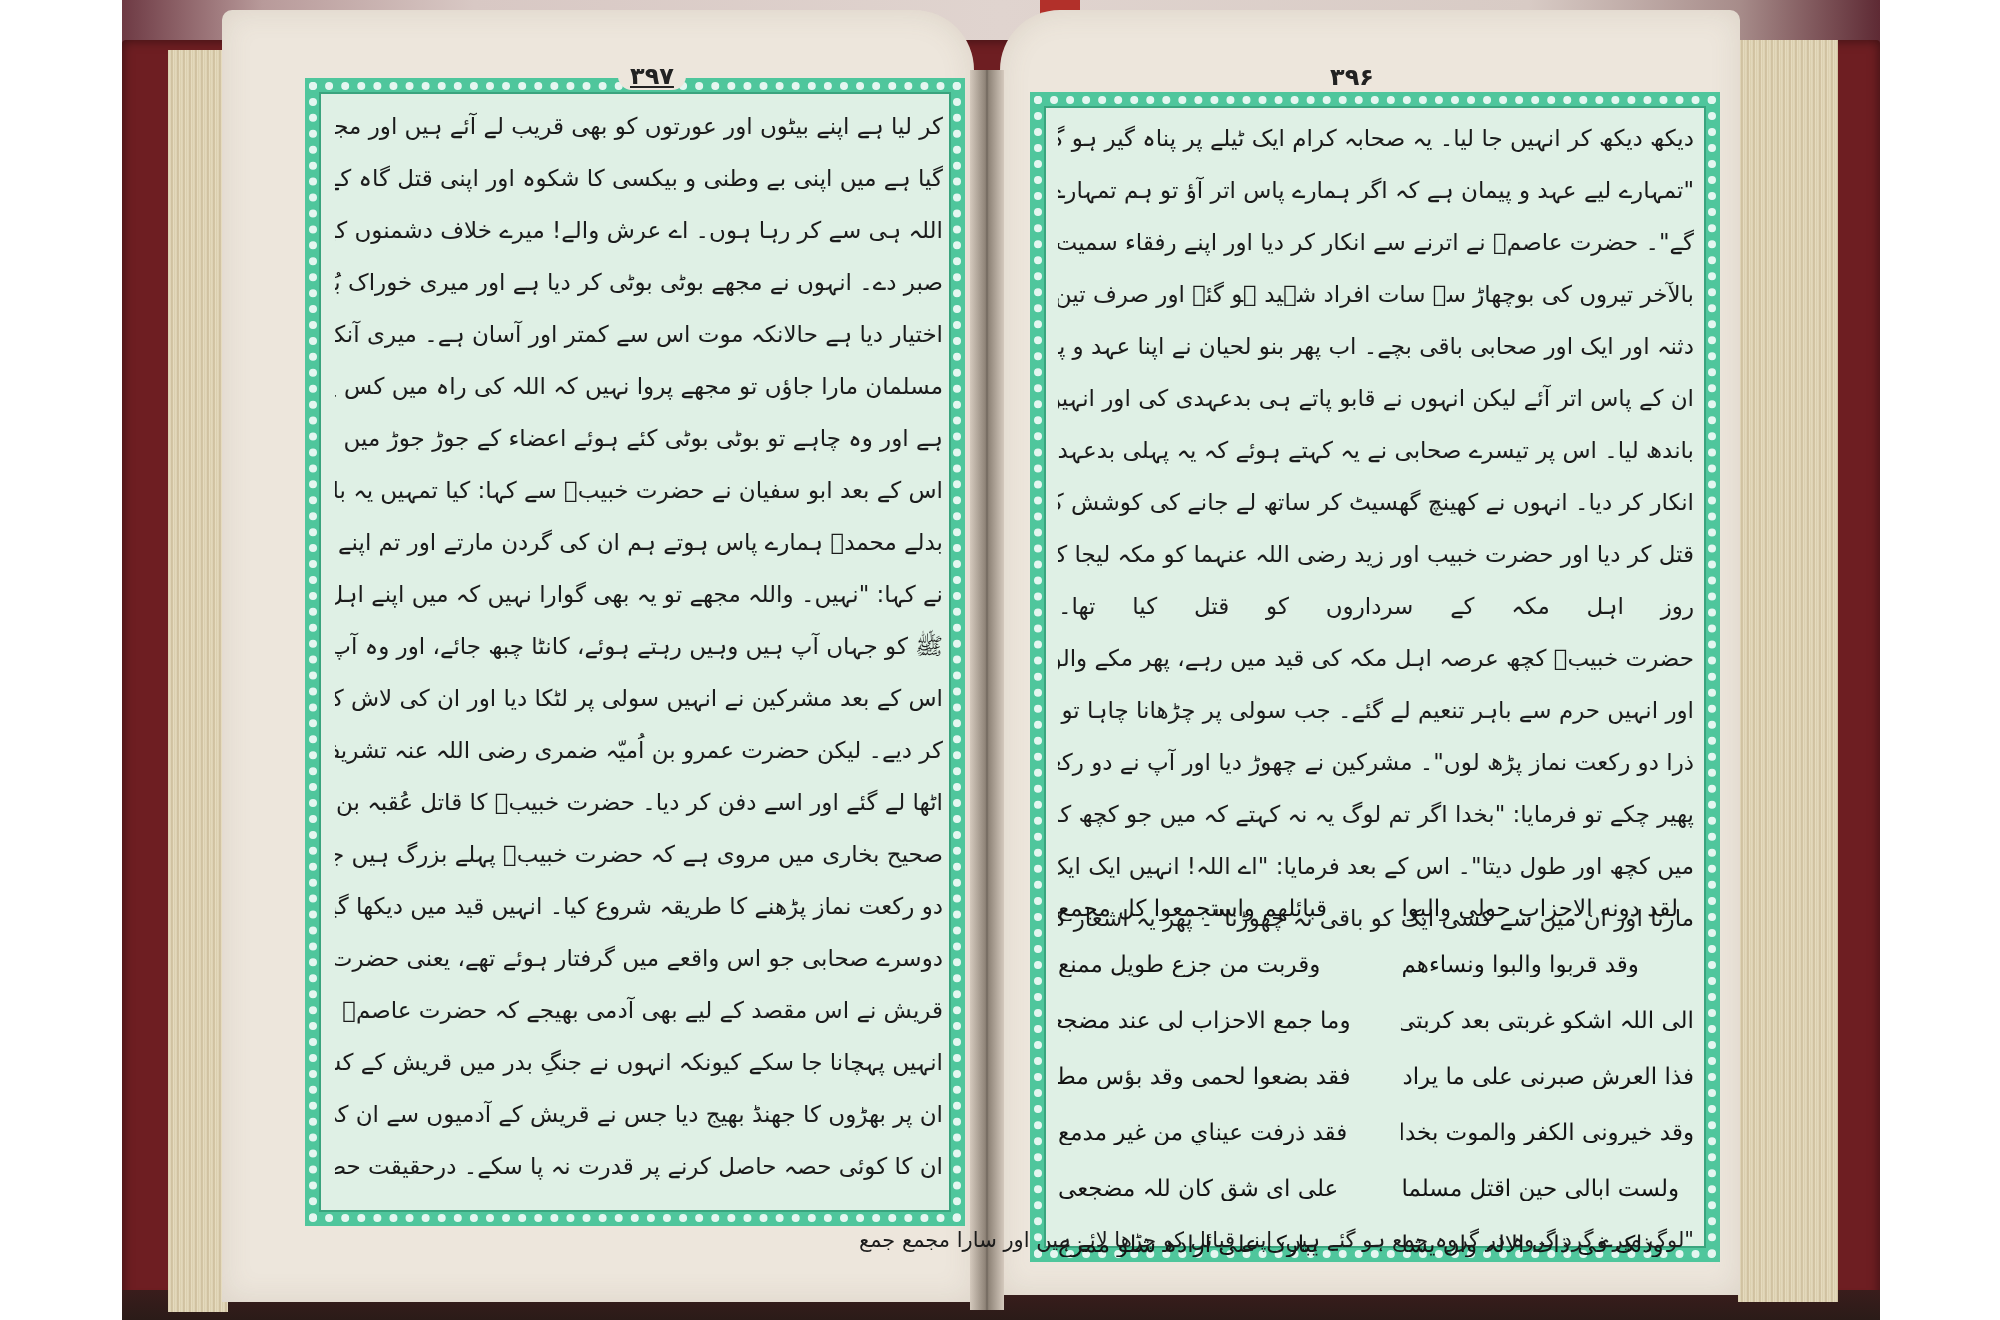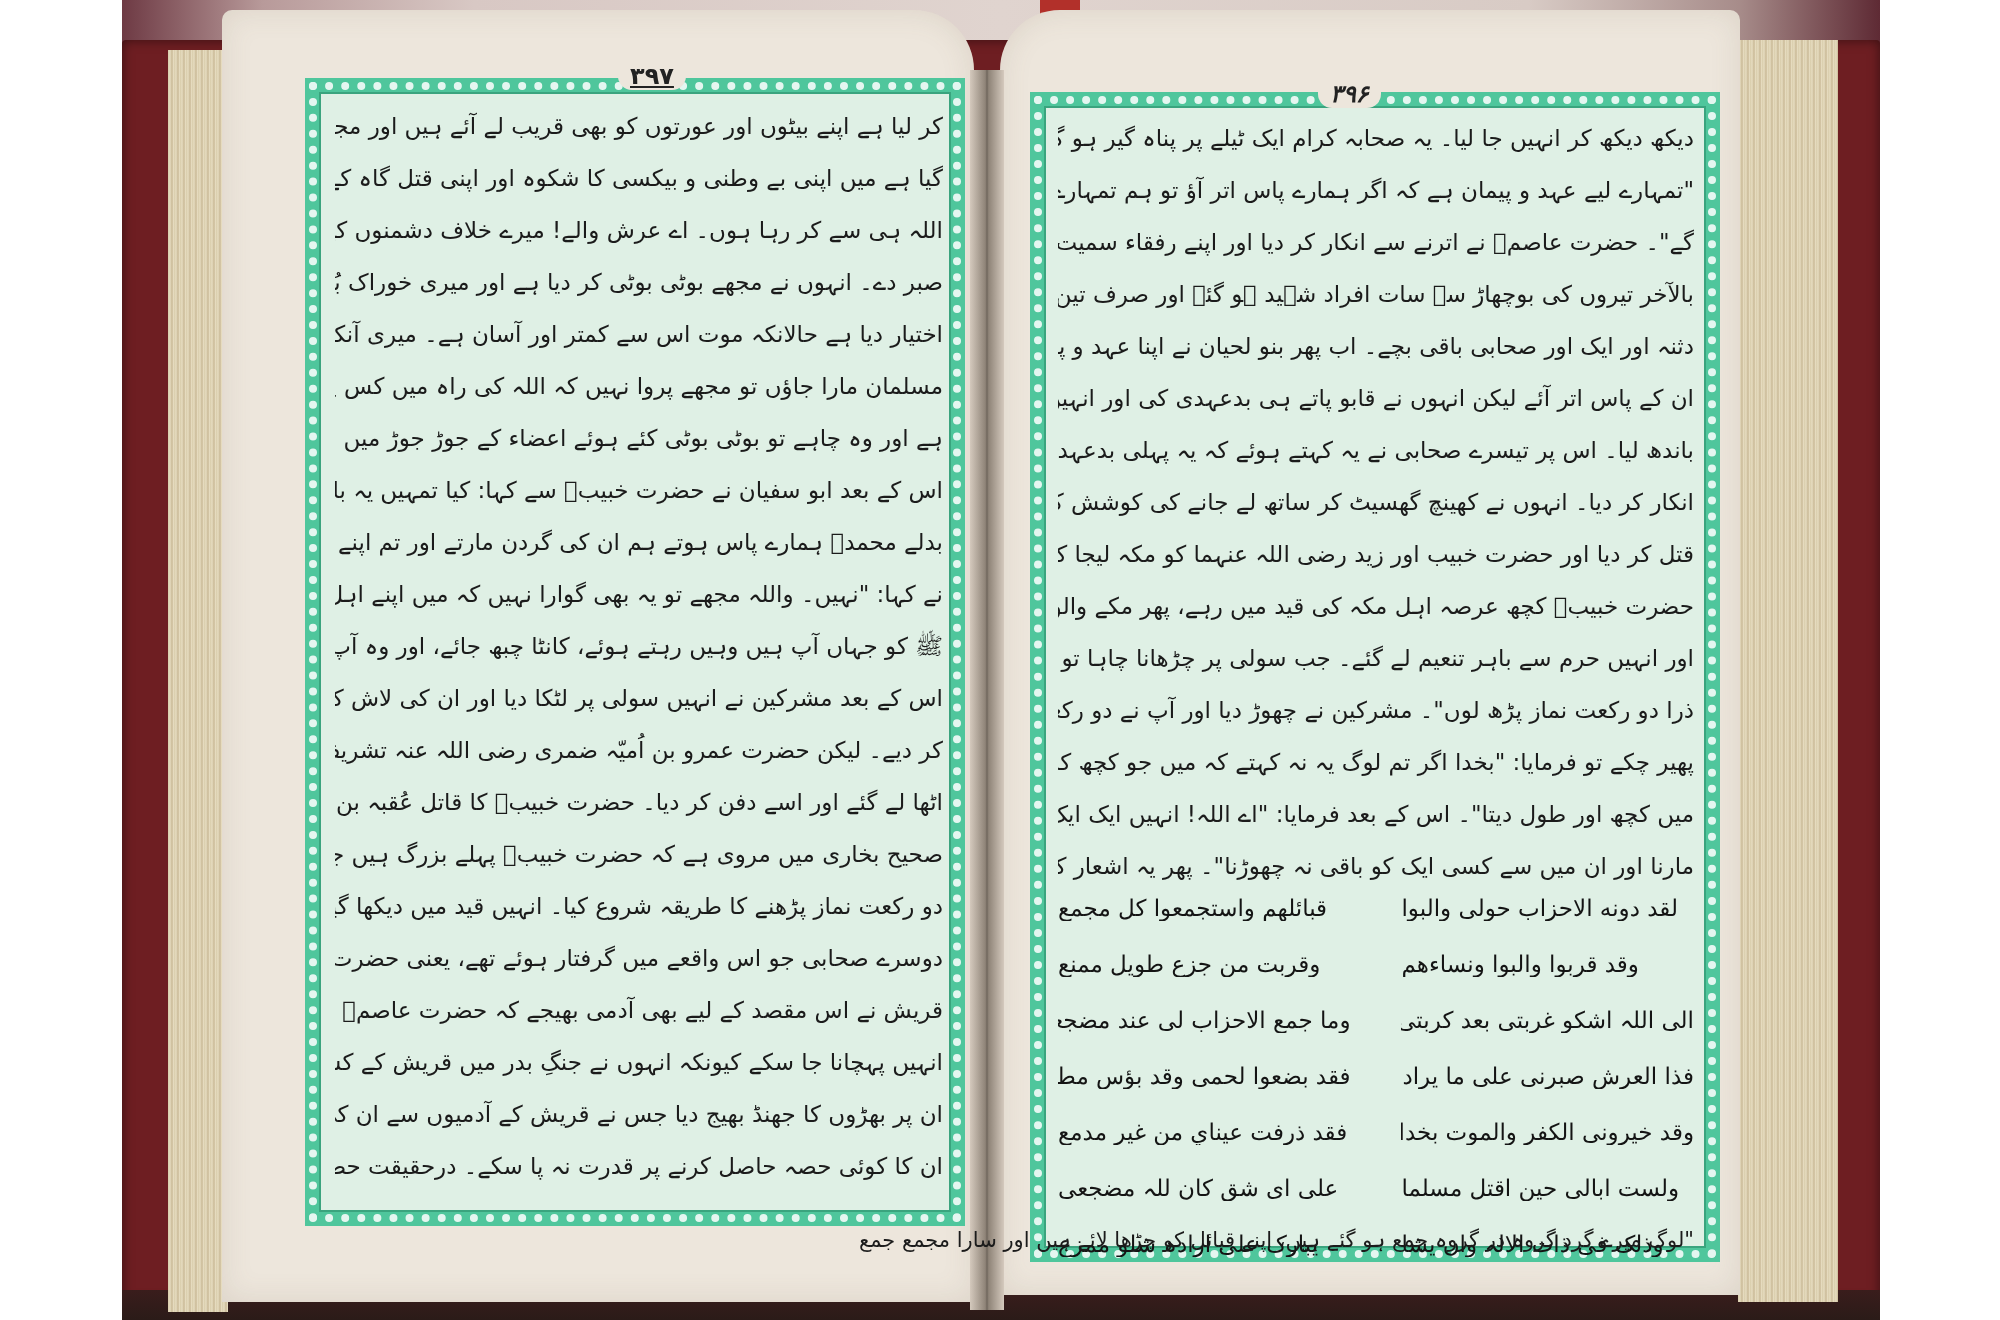--- a/index.html
+++ b/index.html
@@ -61,21 +61,21 @@
       border: 8px dotted rgba(255,255,255,0.85);
       pointer-events: none;
     }
     .frame.left { left: 305px; top: 78px; width: 660px; height: 1148px; }
     .frame.right { left: 1030px; top: 92px; width: 690px; height: 1170px; }
     .page-number {
       position: absolute; font-family: "DejaVu Sans", sans-serif; font-size: 24px; font-weight: bold;
       color: #222; background: #ede6dc; padding: 0 12px; border-radius: 0 0 14px 14px;
     }
     .page-number.left { left: 618px; top: 62px; text-decoration: underline; }
-    .page-number.right { left: 1318px; top: 80px; font-style: italic; }
+    .page-number.right { left: 1318px; top: 63px; }
     .text-area {
       position: absolute; direction: rtl; text-align: justify;
       font-family: "DejaVu Sans", sans-serif; color: #1b1b1b;
       font-size: 23px; line-height: 52px;
     }
     .text-area.left { left: 335px; top: 100px; width: 608px; }
     .text-area.right { left: 1058px; top: 112px; width: 636px; }
     .line { display: block; white-space: nowrap; overflow: hidden; text-align: justify; text-align-last: justify; }
     .poem {
       position: absolute; left: 1058px; top: 880px; width: 636px; direction: rtl;
@@ -135,20 +135,21 @@
 <div class="text-area right">
   <span class="line">دیکھ دیکھ کر انہیں جا لیا۔ یہ صحابہ کرام ایک ٹیلے پر پناہ گیر ہو گئے۔ بنو لحیان نے انہیں گھیر لیا اور کہا،</span>
   <span class="line">"تمہارے لیے عہد و پیمان ہے کہ اگر ہمارے پاس اتر آؤ تو ہم تمہارے کسی آدمی کو قتل نہیں کریں</span>
   <span class="line">گے"۔ حضرت عاصمؓ نے اترنے سے انکار کر دیا اور اپنے رفقاء سمیت ان سے جنگ شروع کر دی۔</span>
   <span class="line">بالآخر تیروں کی بوچھاڑ سے سات افراد شہید ہو گئے اور صرف تین آدمی حضرت خبیبؓ، زیدؓ بن</span>
   <span class="line">دثنہ اور ایک اور صحابی باقی بچے۔ اب پھر بنو لحیان نے اپنا عہد و پیمان دہرایا اور اس پر تینوں صحابی</span>
   <span class="line">ان کے پاس اتر آئے لیکن انہوں نے قابو پاتے ہی بدعہدی کی اور انہیں اپنی کمانوں کی تانت سے</span>
   <span class="line">باندھ لیا۔ اس پر تیسرے صحابی نے یہ کہتے ہوئے کہ یہ پہلی بدعہدی ہے ان کے ساتھ جانے سے</span>
   <span class="line">انکار کر دیا۔ انہوں نے کھینچ گھسیٹ کر ساتھ لے جانے کی کوشش کی لیکن کامیاب نہ ہوئے تو انہیں</span>
   <span class="line">قتل کر دیا اور حضرت خبیب اور زید رضی اللہ عنہما کو مکہ لیجا کر بیچ دیا۔ ان دونوں صحابہ نے بدر کے</span>
+  <span class="line">روز اہل مکہ کے سرداروں کو قتل کیا تھا۔</span>
   <span class="line">حضرت خبیبؓ کچھ عرصہ اہل مکہ کی قید میں رہے، پھر مکے والوں نے ان کے قتل کا ارادہ کیا</span>
   <span class="line">اور انہیں حرم سے باہر تنعیم لے گئے۔ جب سولی پر چڑھانا چاہا تو انہوں نے فرمایا: "مجھے چھوڑ دو</span>
   <span class="line">ذرا دو رکعت نماز پڑھ لوں"۔ مشرکین نے چھوڑ دیا اور آپ نے دو رکعت نماز پڑھی۔ جب سلام</span>
   <span class="line">پھیر چکے تو فرمایا: "بخدا اگر تم لوگ یہ نہ کہتے کہ میں جو کچھ کر رہا ہوں گھبراہٹ کی وجہ سے کر رہا ہوں تو</span>
   <span class="line">میں کچھ اور طول دیتا"۔ اس کے بعد فرمایا: "اے اللہ! انہیں ایک ایک کر کے گن لے پھر انہیں بکھیر کر</span>
   <span class="line">مارنا اور ان میں سے کسی ایک کو باقی نہ چھوڑنا"۔ پھر یہ اشعار کہے :</span>
 </div>
 
 <div class="poem">
   <div class="poem-row">

